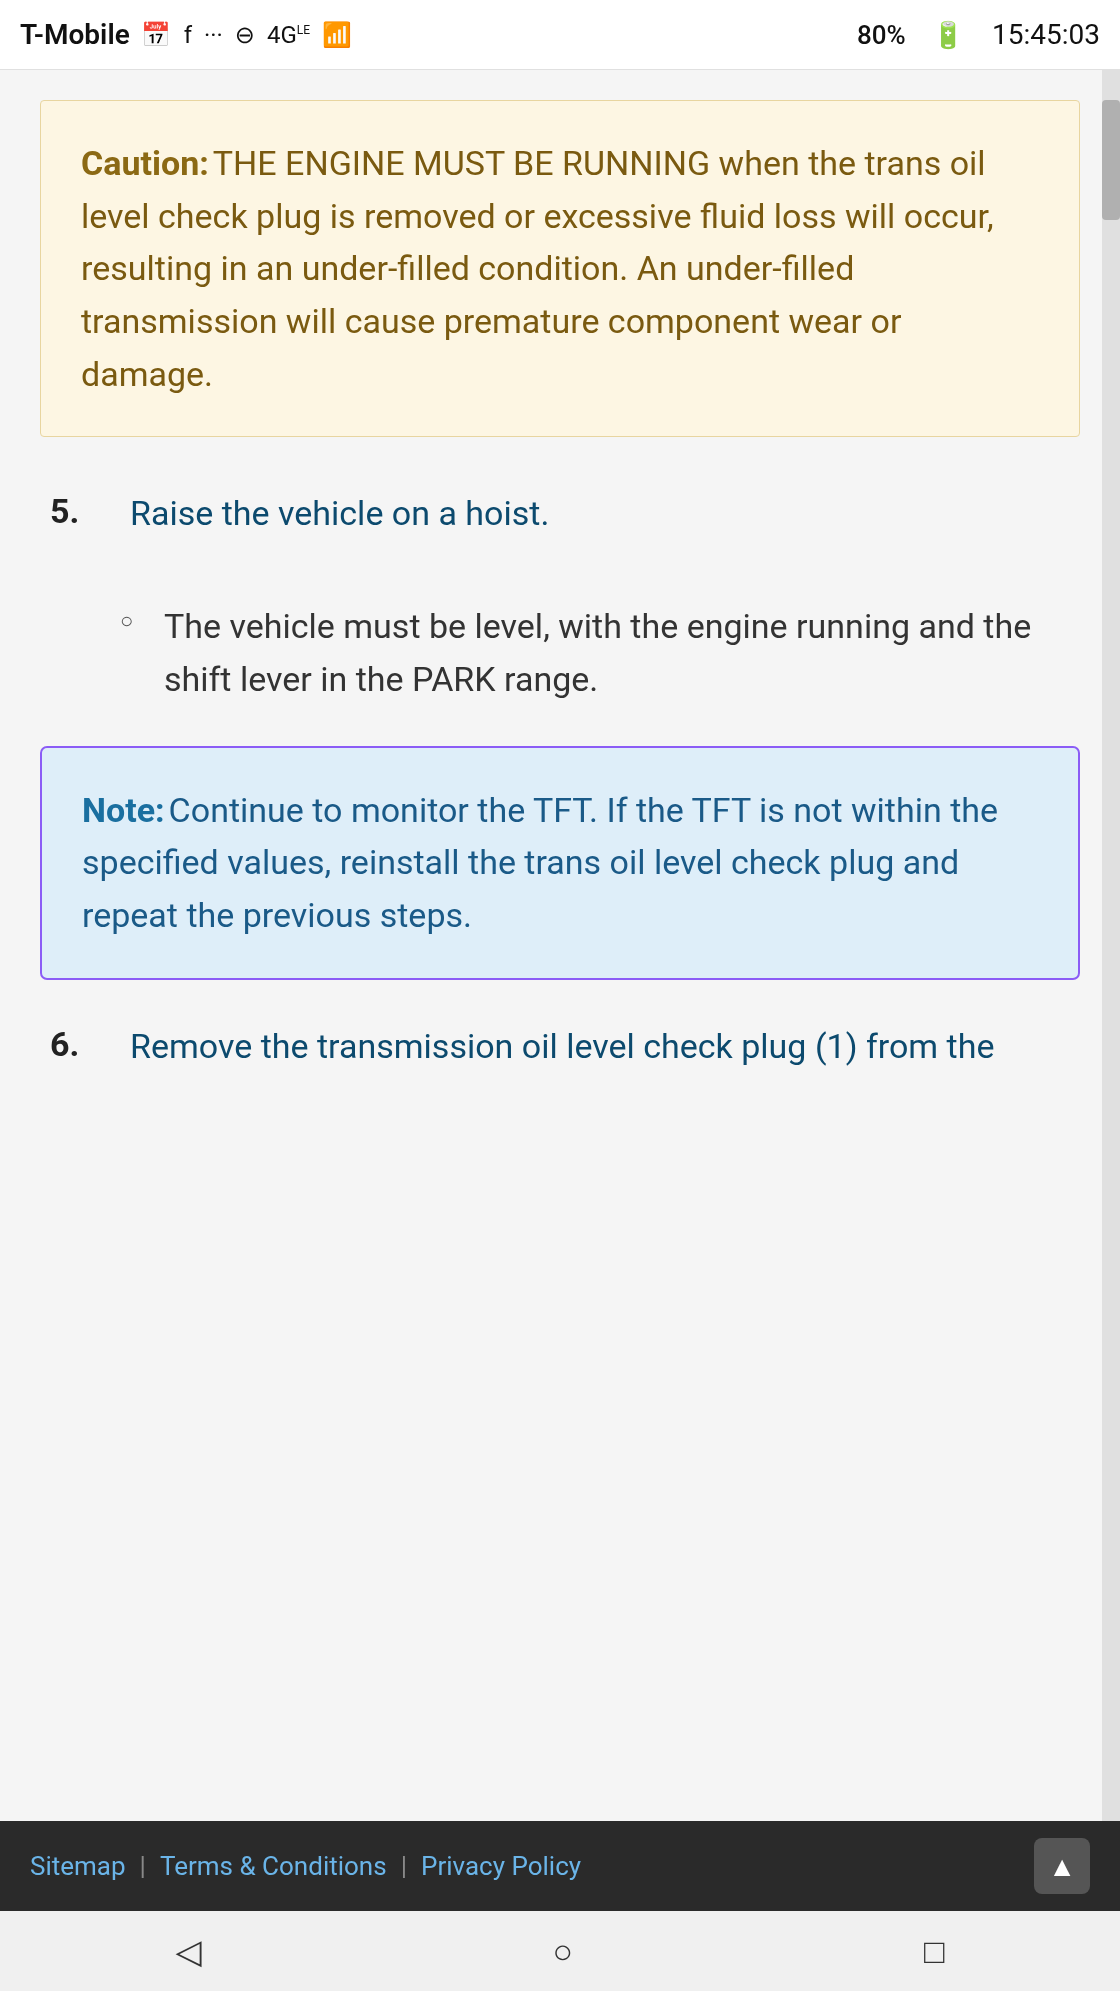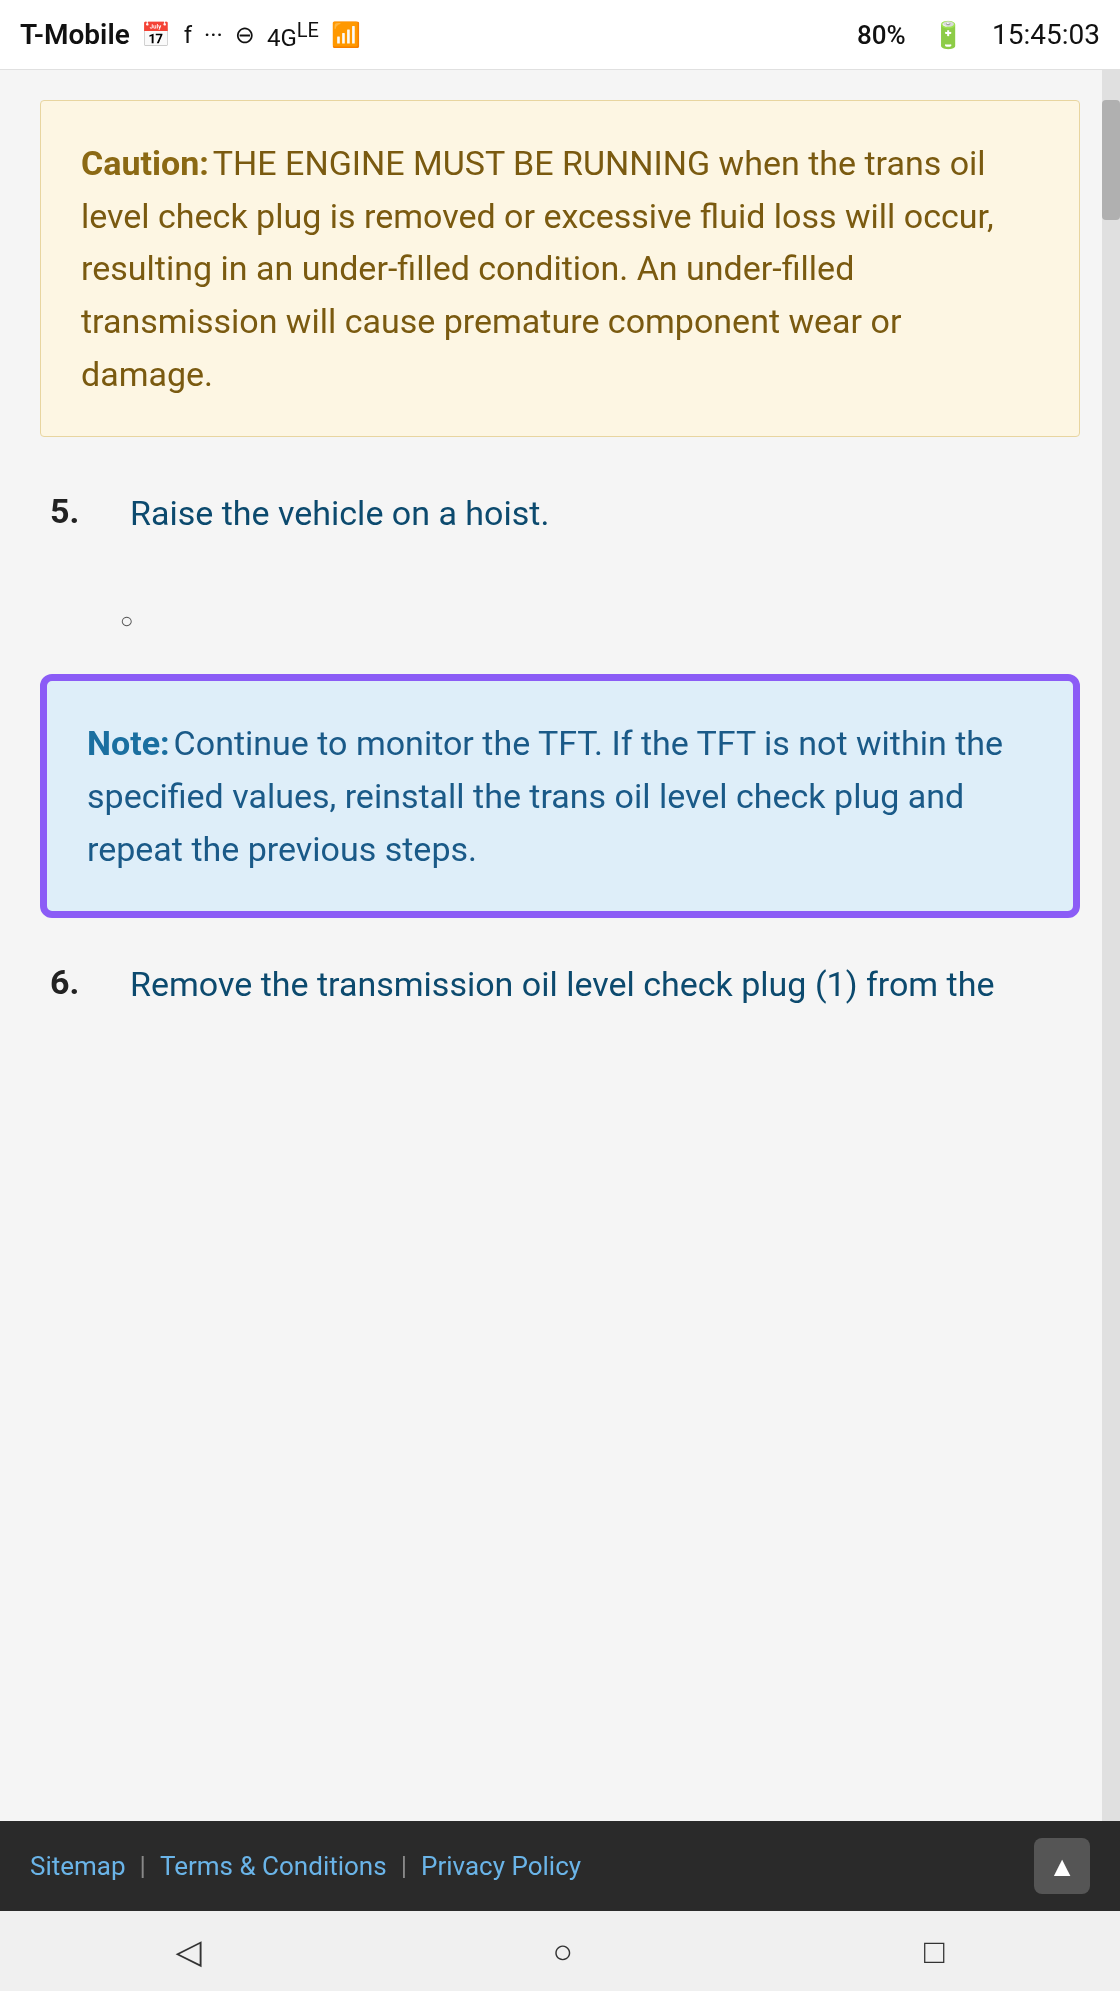--- a/index.html
+++ b/index.html
@@ -134,22 +134,22 @@
 
     .bullet-text {
       font-size: 34px;
       color: #333;
       line-height: 1.55;
     }
 
     
     .note-box {
       background: #deeef9;
-      border: 7px solid #8b5cf6;
-      border-radius: 12px;
+      border: 2px solid #8b5cf6;
+      border-radius: 7px;
       padding: 36px 40px;
       margin: 10px 0 40px 0;
     }
 
     .note-box .label {
       font-size: 34px;
       font-weight: 700;
       color: #1a6fa0;
       display: inline;
     }
@@ -255,21 +255,21 @@
 </head>
 <body>
 
 <div class="status-bar">
   <div class="status-left">
     <span class="status-carrier">T-Mobile</span>
     <span class="status-icon">📅</span>
     <span class="status-icon">f</span>
     <span class="status-icon">···</span>
     <span class="status-icon">⊖</span>
-    <span class="status-icon">4G<sup style="font-size:20px">LE</sup></span>
+    <span class="status-icon">4G<sup style="font-size:12px">LE</sup></span>
     <span class="status-icon">📶</span>
   </div>
   <div class="status-right">
     <span>80%</span>
     <span>🔋</span>
     <span class="status-time">15:45:03</span>
   </div>
 </div>
 
 <div class="scrollbar">
@@ -283,20 +283,21 @@
     <span class="text"> THE ENGINE MUST BE RUNNING when the trans oil level check plug is removed or excessive fluid loss will occur, resulting in an under-filled condition. An under-filled transmission will cause premature component wear or damage.</span>
   </div>
 
   <div class="step-item">
     <span class="step-number">5.</span>
     <span class="step-text">Raise the vehicle on a hoist.</span>
   </div>
 
   <div class="sub-bullet">
     <span class="bullet-dot">○</span>
+    <span class="bullet-text">The vehicle must be level, with the engine running and the shift lever in the PARK range.</span>
   </div>
 
   <div class="note-box">
     <span class="label">Note:</span>
     <span class="text"> Continue to monitor the TFT. If the TFT is not within the specified values, reinstall the trans oil level check plug and repeat the previous steps.</span>
   </div>
 
   <div class="step-item step6-partial">
     <span class="step-number">6.</span>
     <span class="step-text">Remove the transmission oil level check plug (1) from the</span>

